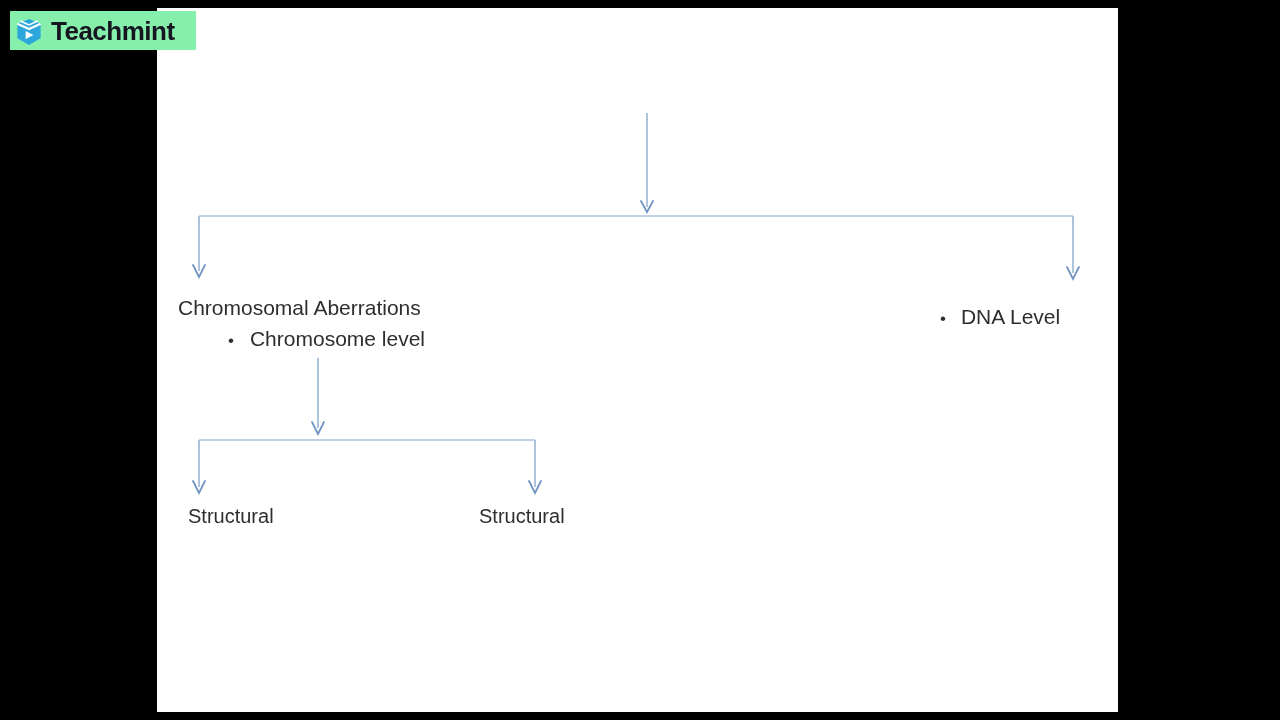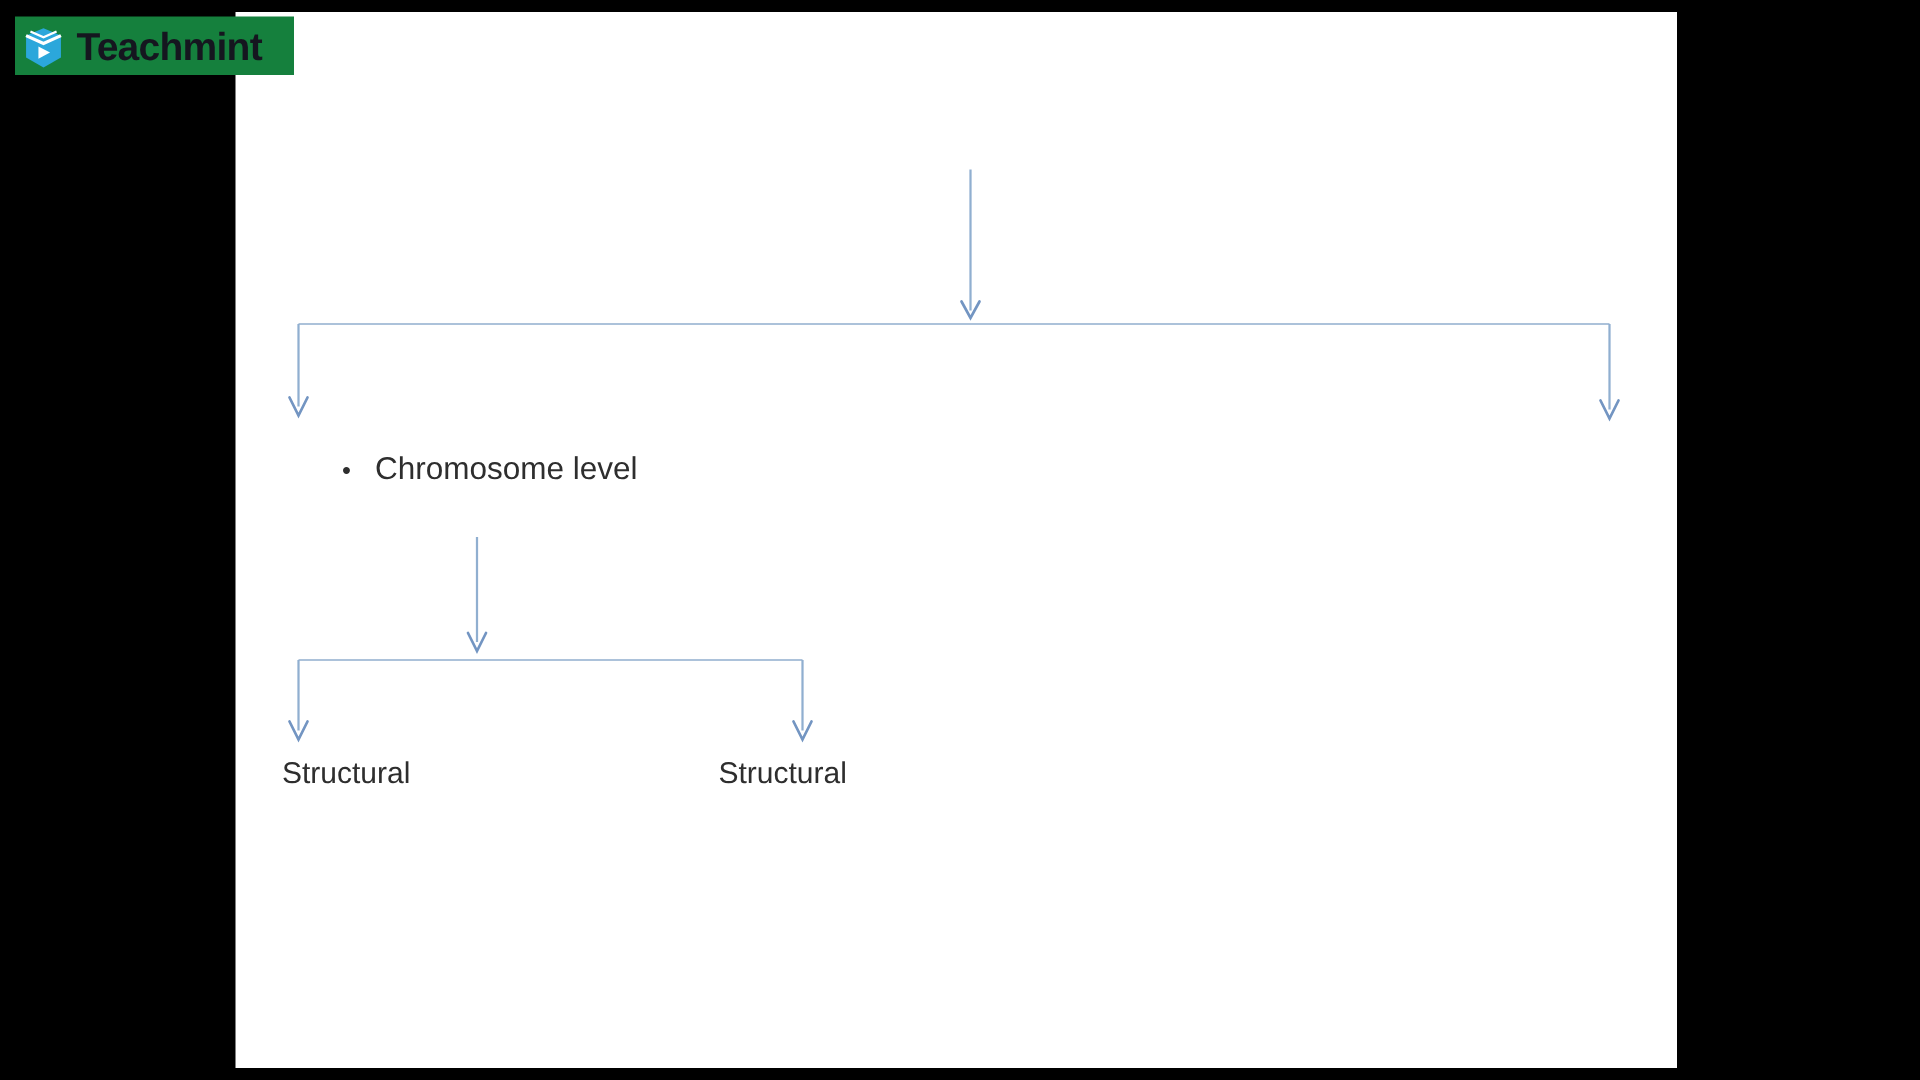--- a/index.html
+++ b/index.html
@@ -8,21 +8,21 @@
     font-family:"Liberation Sans", sans-serif;
     background:#000;
   }
   .stage{position:relative;width:1280px;height:720px;background:var(--frame-bg,#000);}
   .slide{
     position:absolute;left:157px;top:8px;width:961px;height:704px;
     background:var(--slide-bg,#fff);
   }
   .logo-chip{
     position:absolute;left:10px;top:11px;width:186px;height:39px;
-    background:#15803d;display:flex;align-items:center;gap:7px;padding-left:4px;
+    background:#86efac;display:flex;align-items:center;gap:7px;padding-left:4px;
     box-sizing:border-box;z-index:5;
   }
   .logo-icon{width:30px;height:31px;flex:0 0 auto;}
   .logo-icon .book{fill:var(--brand,#2BA7DB);}
   .logo-icon .page-line{stroke:#fff;fill:none;}
   .logo-icon .play{fill:#fff;}
   .logo-text{
     font-size:26px;font-weight:700;color:var(--logo-text,#15161F);
     letter-spacing:-0.5px;line-height:1;
   }
@@ -79,24 +79,26 @@
       <path class="head" d="M193,481 L199,493 L205,481"></path>
     </g>
     <g>
       <path class="stem" d="M535,440 L535,487"></path>
       <path class="head" d="M529,481 L535,493 L541,481"></path>
     </g>
   </svg>
 
 
   <div class="node node-chromosomal">
+    <div class="node-label">Chromosomal Aberrations</div>
     <div class="node-sub"><span class="bullet">•</span><span>Chromosome level</span></div>
   </div>
 
   <div class="node node-point">
+    <div class="node-sub"><span class="bullet">•</span><span>DNA Level</span></div>
   </div>
 
   <div class="leaf leaf-structural">Structural</div>
   <div class="leaf leaf-numerical">Structural</div>
 
   <div class="logo-chip">
     <svg class="logo-icon" viewBox="0 0 30 32">
       <polygon class="book" points="15,4 27,9 27,24 15,31 3,24 3,9"></polygon>
       <path class="page-line" d="M3,9 L15,14.5 L27,9" stroke-width="2.2"></path>
       <path class="page-line" d="M6,6.2 L15,10.2 L24,6.2" stroke-width="1.6"></path>

